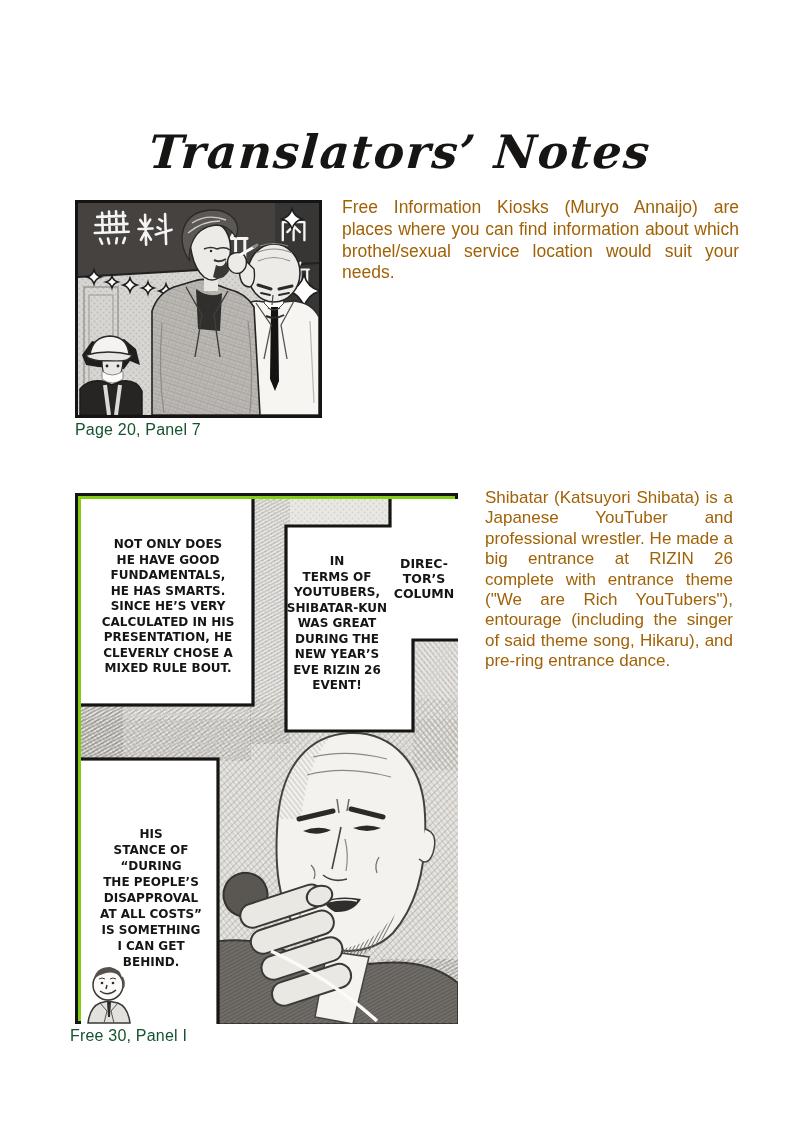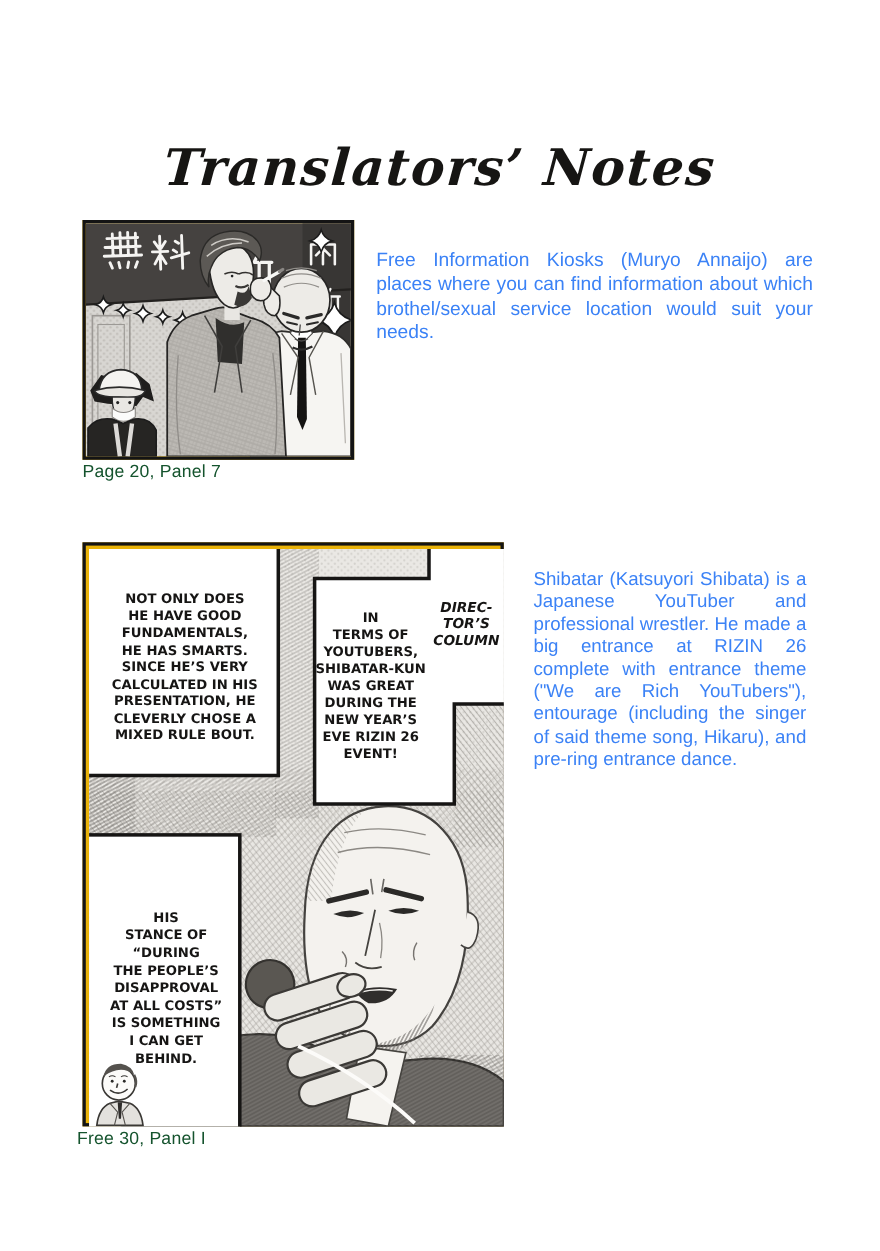--- a/index.html
+++ b/index.html
@@ -5,44 +5,44 @@
   html,body{margin:0;padding:0;background:#ffffff;}
   body{width:800px;height:1137px;overflow:hidden;
        font-family:"Liberation Sans",sans-serif;}
   .page{position:relative;width:800px;height:1137px;background:#fff;}
 
   .title{position:absolute;top:94px;left:0;right:0;text-align:center;
          font-family:"DejaVu Serif",serif;font-style:italic;font-weight:bold;
          font-size:46px;letter-spacing:1.5px;color:#161513;
          transform:skewX(-4deg);}
 
-  .panel{position:absolute;border:3px solid #141414;background:#eab308;
+  .panel{position:absolute;border:3px solid #141414;background:#84cc16;
          box-sizing:border-box;}
   .panel svg{position:absolute;left:0;top:0;display:block;}
   .panel1{left:75px;top:200px;width:247px;height:218px;}
   .panel2{left:75px;top:493px;width:383px;height:531px;}
 
   .caption{position:absolute;font-size:16px;color:#14532d;letter-spacing:.2px;}
   .cap1{left:75px;top:421px;}
   .cap2{left:70px;top:1027px;}
 
-  .note{position:absolute;color:#3b82f6;text-align:justify;margin-top:29px;}
+  .note{position:absolute;color:#a16207;text-align:justify;}
   .note1{left:342px;top:197px;width:397px;font-size:17.5px;line-height:21.8px;}
   .note2{left:485px;top:488px;width:248px;font-size:17px;line-height:20.4px;}
 
   .prelines{white-space:pre-line;}
   .bubble-text{position:absolute;z-index:5;text-align:center;
        font-family:"DejaVu Sans",sans-serif;font-weight:bold;
        font-size:12px;line-height:15.5px;color:#161514;}
   .b1{left:7px;top:41px;width:166px;}
   .b2{left:196px;top:58px;width:126px;}
   .b3{left:8px;top:330px;width:130px;line-height:16px;}
-  .column-label{position:absolute;z-index:5;left:312px;top:48px;width:68px;
+  .column-label{position:absolute;z-index:5;left:312px;top:60px;width:68px;
        text-align:center;font-family:"DejaVu Sans",sans-serif;
-       font-weight:bold;font-style:italic;font-size:12.5px;line-height:15px;
+       font-weight:bold;font-size:12.5px;line-height:15px;
        color:#161514;}
 </style>
 </head>
 <body>
 
 <div class="page">
 
   <h1 class="title">Translators’ Notes</h1>
 
   <div class="panel panel1">

